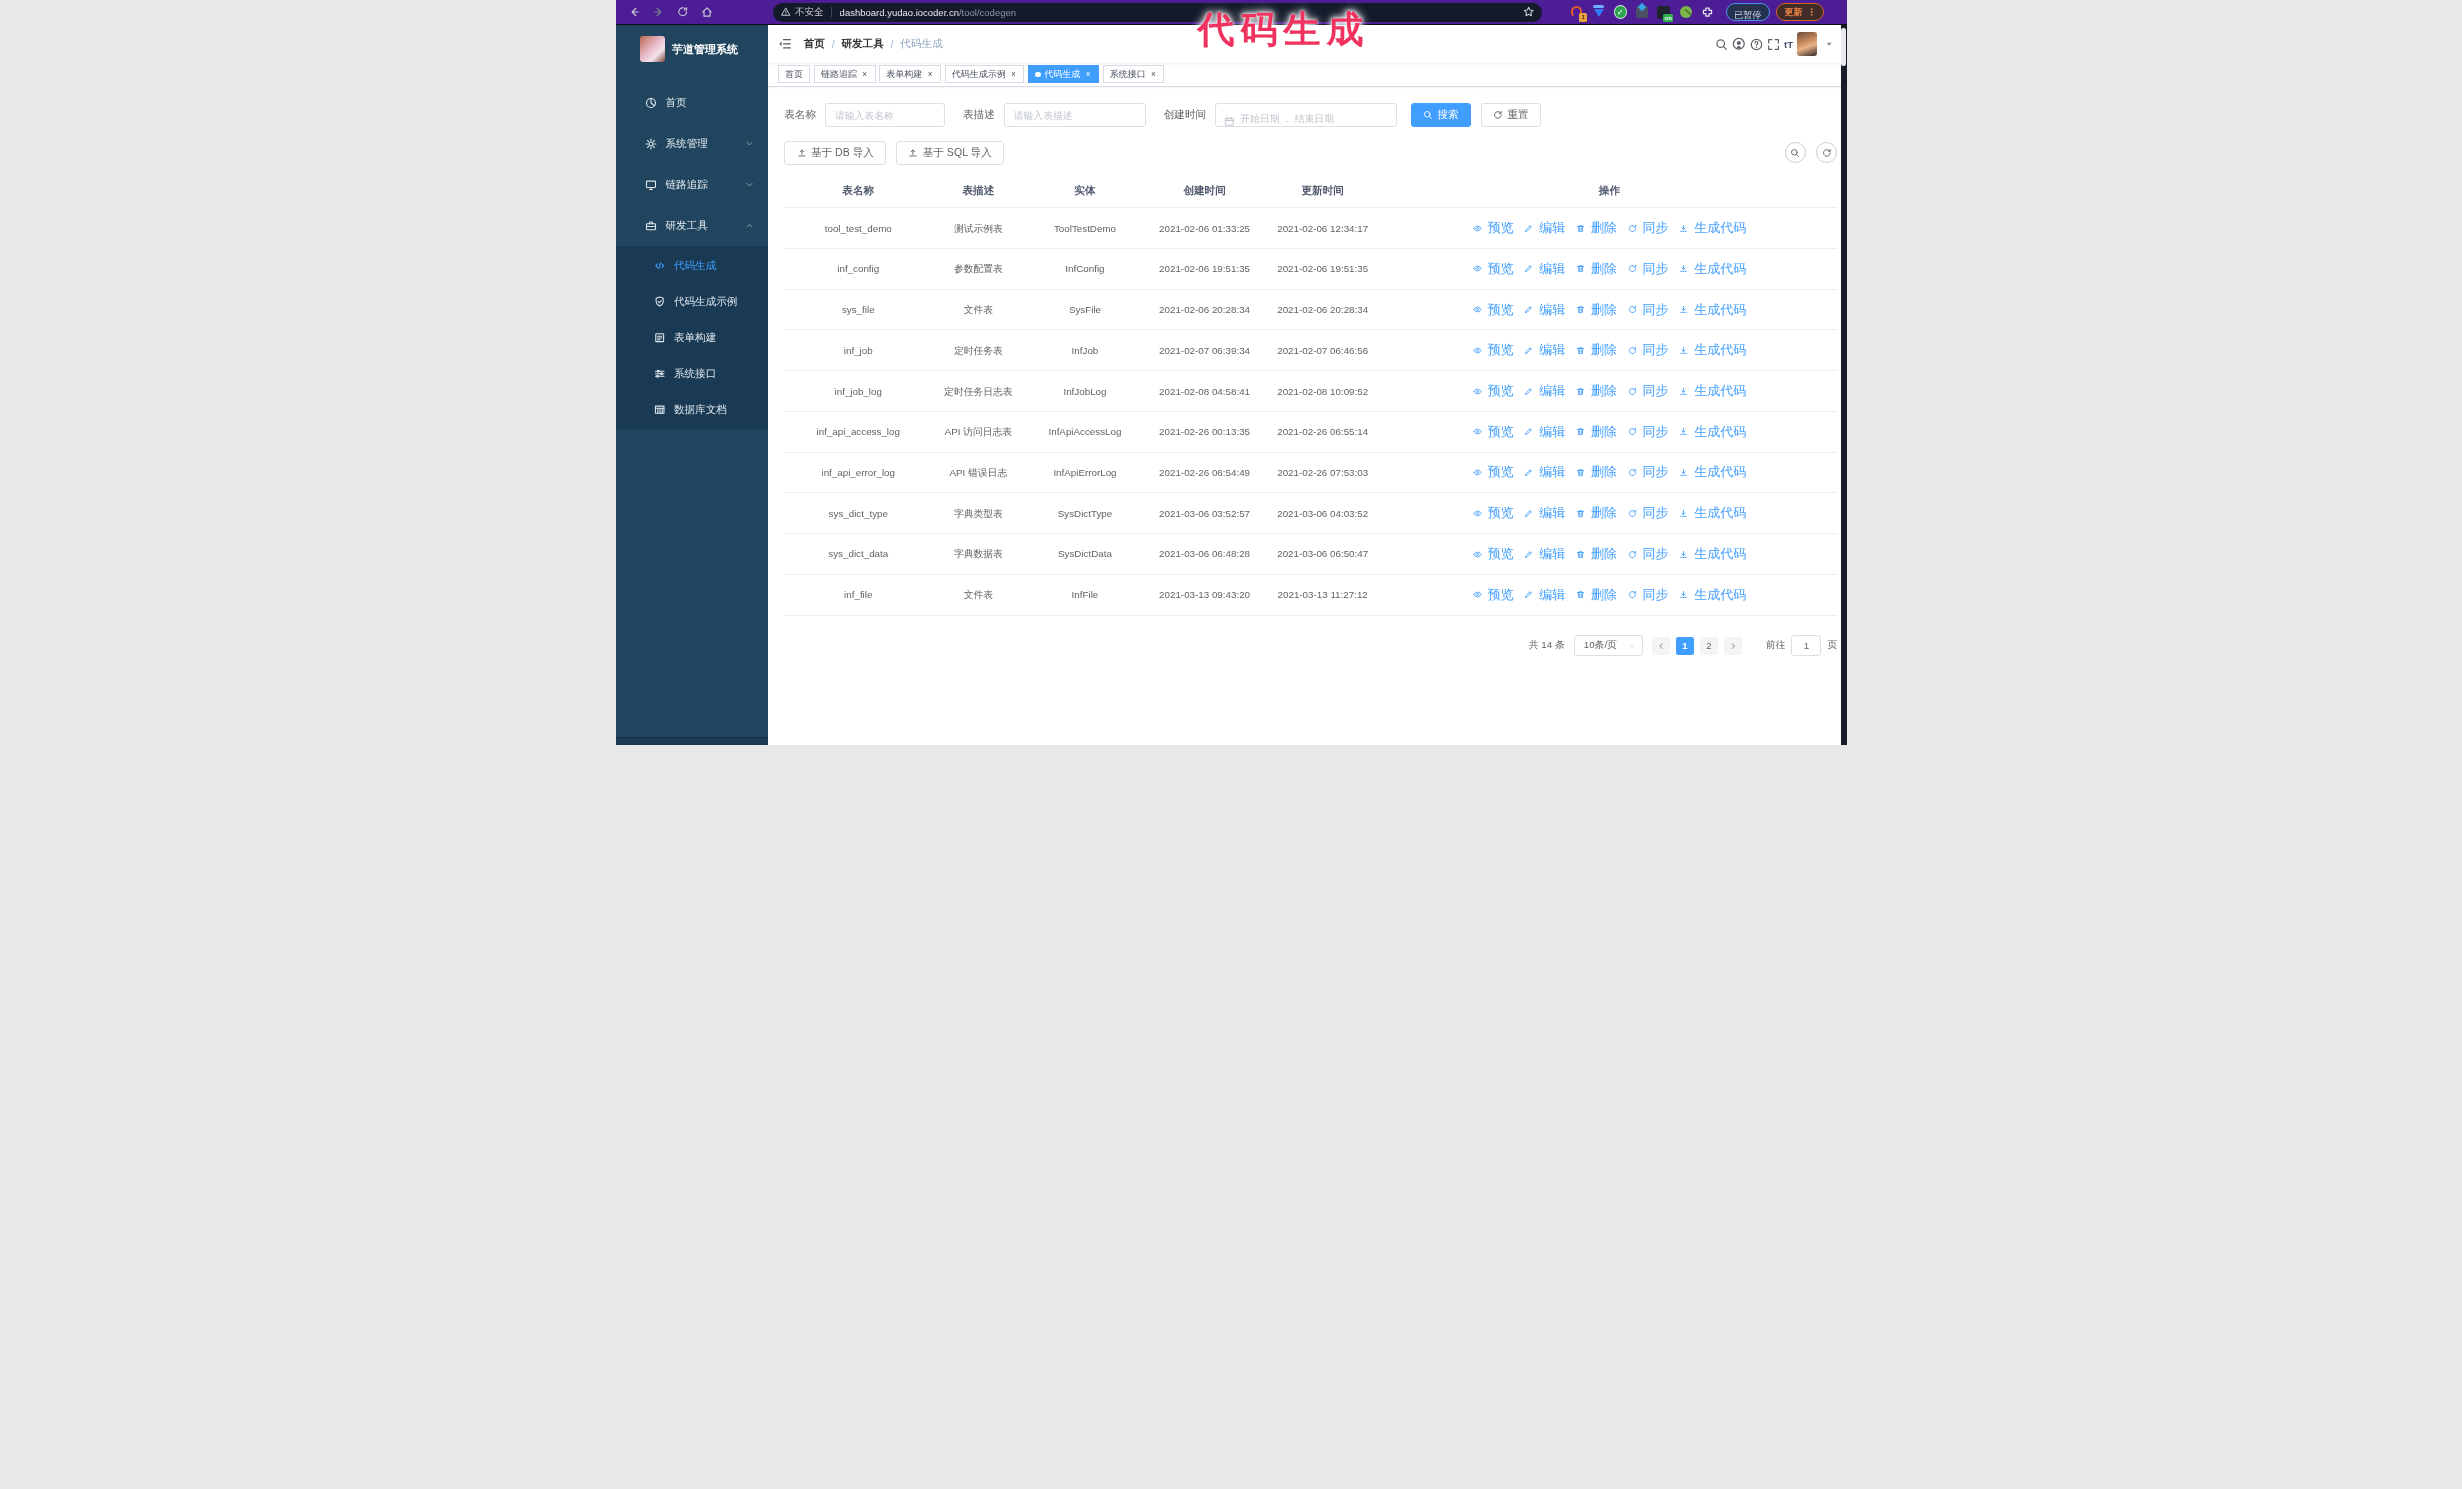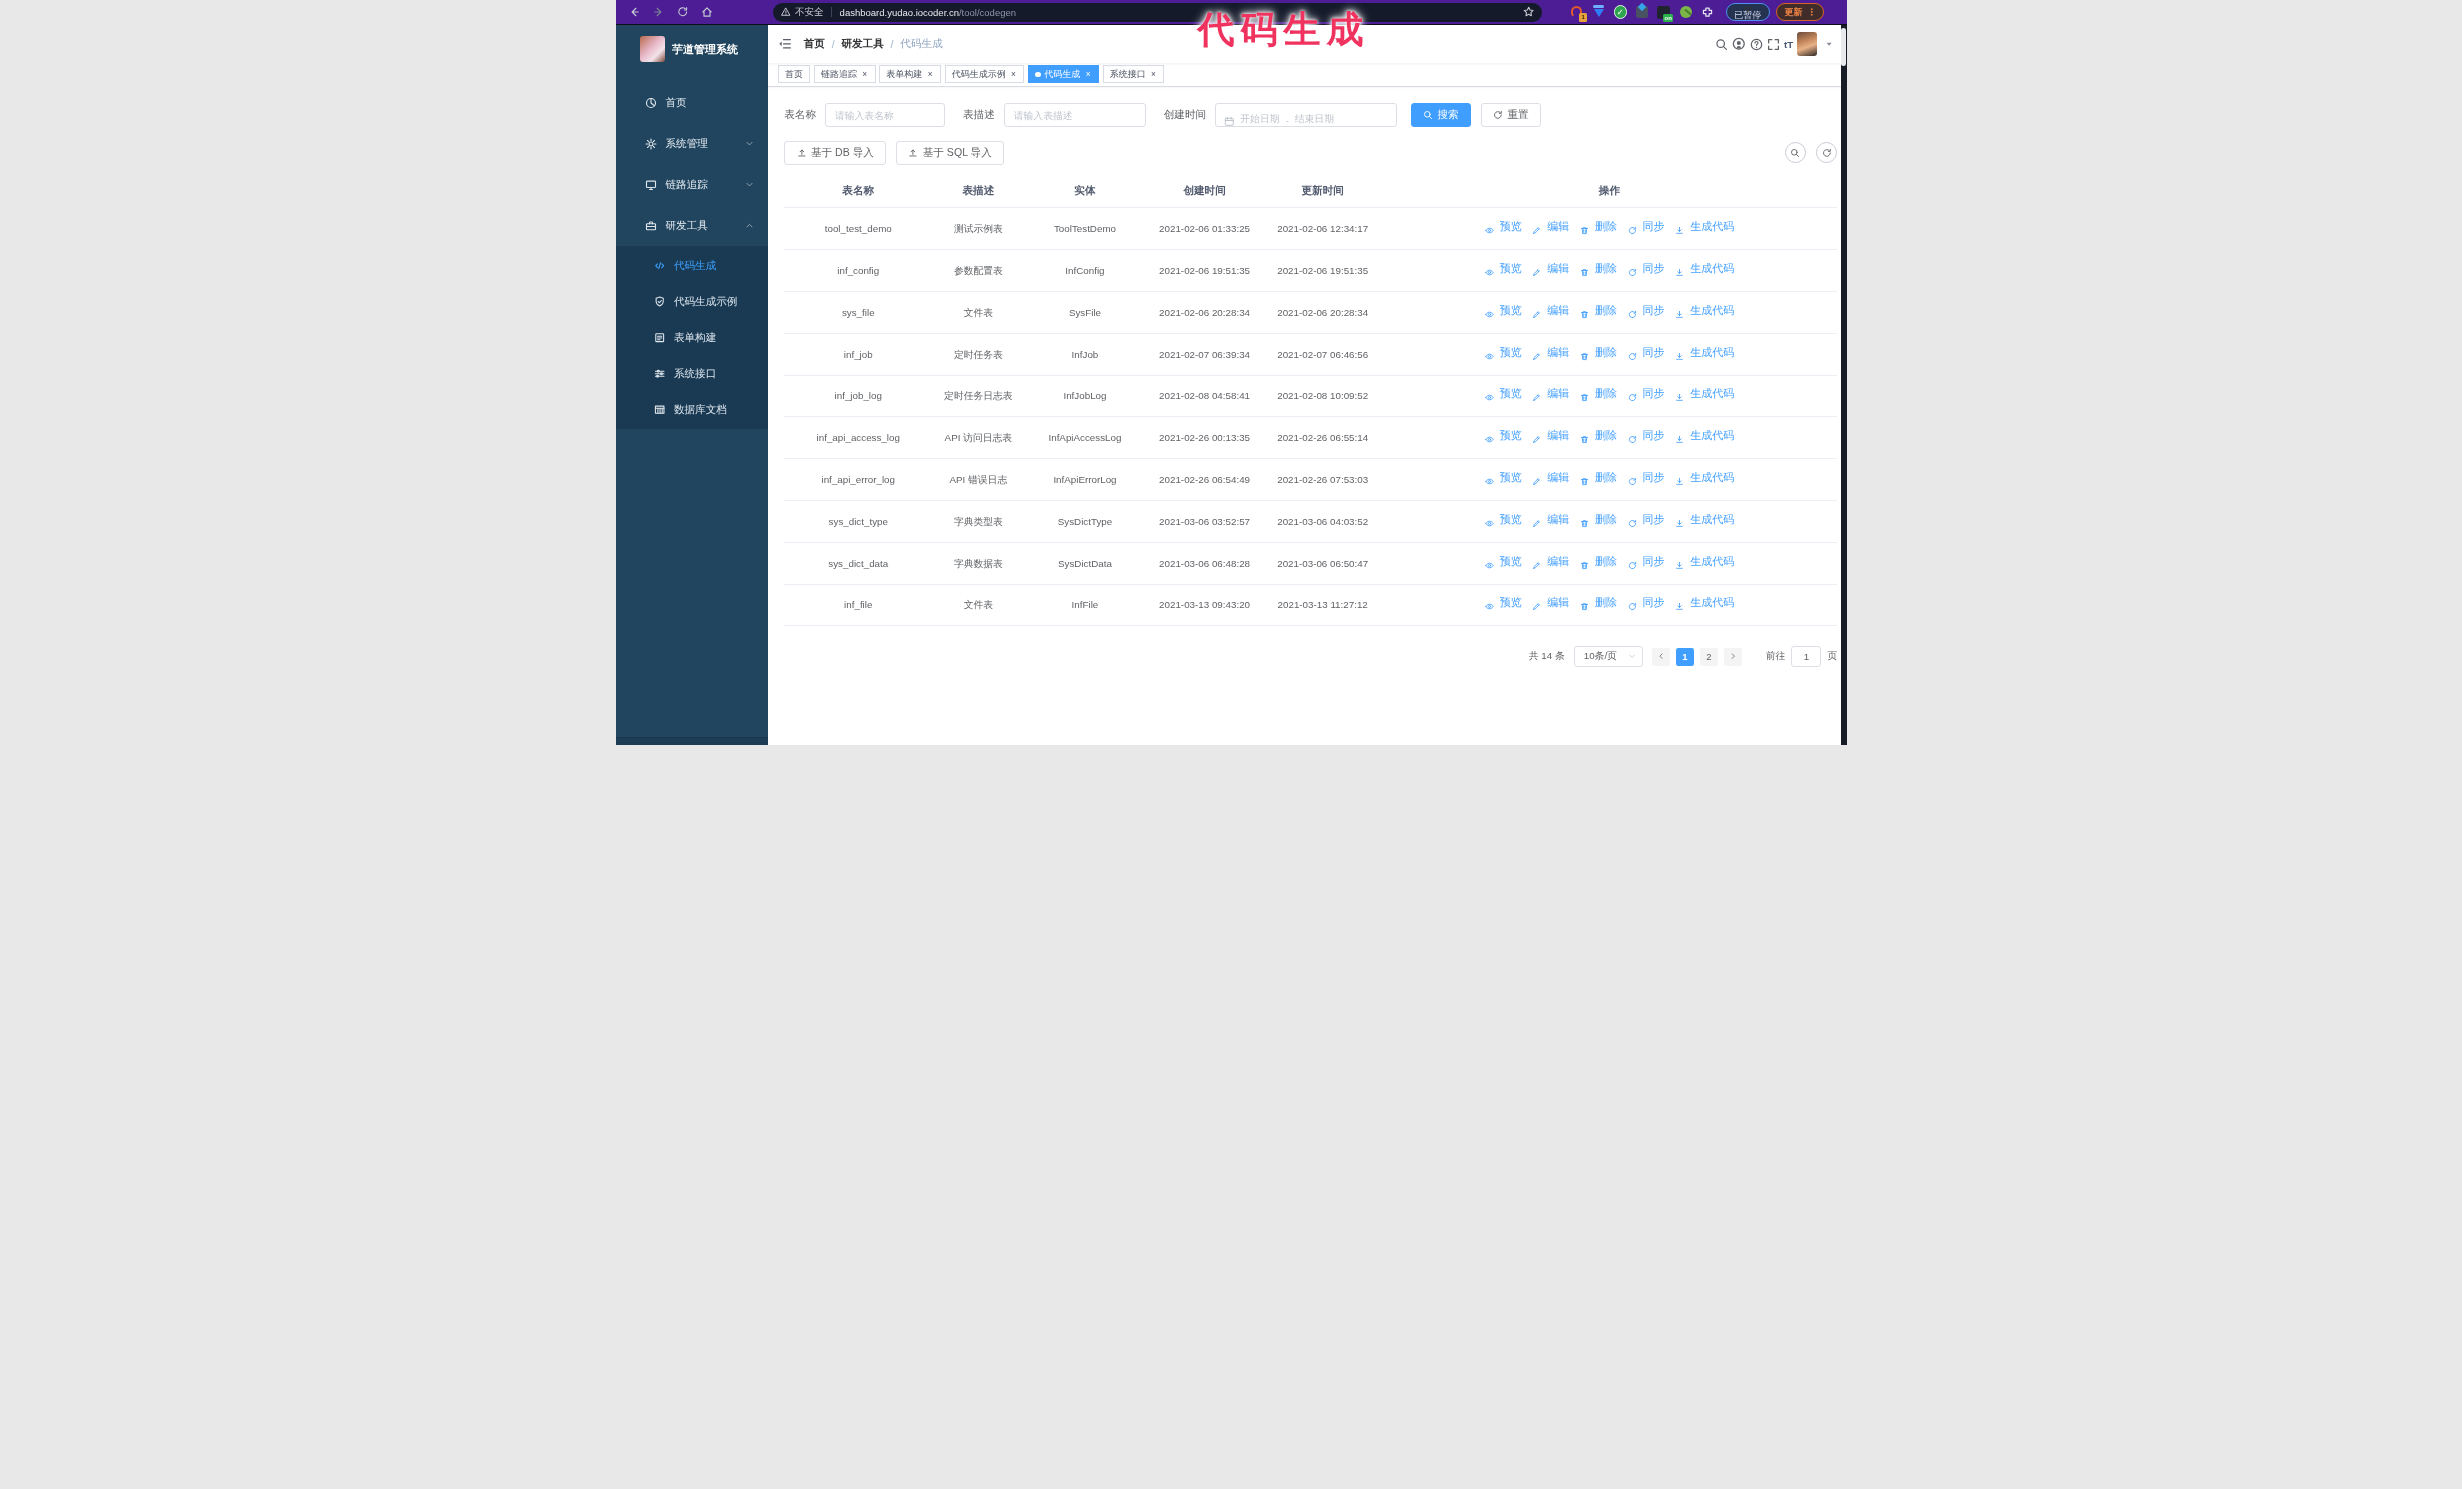--- a/index.html
+++ b/index.html
@@ -101,21 +101,21 @@
 
   .tools-row { display:flex; align-items:center; margin-top:13.6px; width:1053px; }
   .tools-right { margin-left:auto; display:flex; gap:10.6px; }
   .circle-btn { width:21px; height:21px; border-radius:50%; border:0.8px solid #c9ccd4; background:#fff; color:#5f6368; display:flex; align-items:center; justify-content:center; cursor:pointer; }
 
   
   table.grid { width:1053px; margin-top:10.6px; border-collapse:collapse; table-layout:fixed; }
   table.grid th { font-size:10.6px; color:#515a6e; font-weight:700; padding:9px 7.6px; border-bottom:0.8px solid #ebeef5; text-align:center; }
   table.grid td { font-size:9.8px; color:#606266; padding:9.8px 9px; border-bottom:0.8px solid #ebeef5; text-align:center; word-break:break-all; line-height:1.55; }
   td.ops, th.ops { text-align:center; }
-  .op-link { display:inline-flex; align-items:flex-end; gap:6px; color:#409eff; font-size:11px; text-decoration:none; margin:0 5.3px; cursor:pointer; white-space:nowrap; }
+  .op-link { display:inline-flex; align-items:center; gap:6px; color:#409eff; font-size:13px; text-decoration:none; margin:0 5.3px; cursor:pointer; white-space:nowrap; }
   .op-link svg { display:block; }
 
   
   .pager { width:1053px; display:flex; align-items:center; justify-content:flex-end; gap:9px; margin-top:19.7px; font-size:9.8px; color:#606266; }
   .page-size { height:21px; border:0.8px solid #dcdfe6; border-radius:3px; display:flex; align-items:center; gap:10.6px; padding:0 6px 0 9px; color:#606266; cursor:pointer; }
   .page-size .caret { color:#c0c4cc; display:flex; }
   .pg-btn { min-width:18px; height:18px; border-radius:2.3px; background:#f4f4f5; color:#606266; display:flex; align-items:center; justify-content:center; font-size:9.5px; cursor:pointer; }
   .pg-btn.num.active { background:#409eff; color:#fff; font-weight:700; }
   .pg-group { display:flex; align-items:center; gap:6px; }
   .goto { display:flex; align-items:center; gap:6px; margin-left:15px; }

